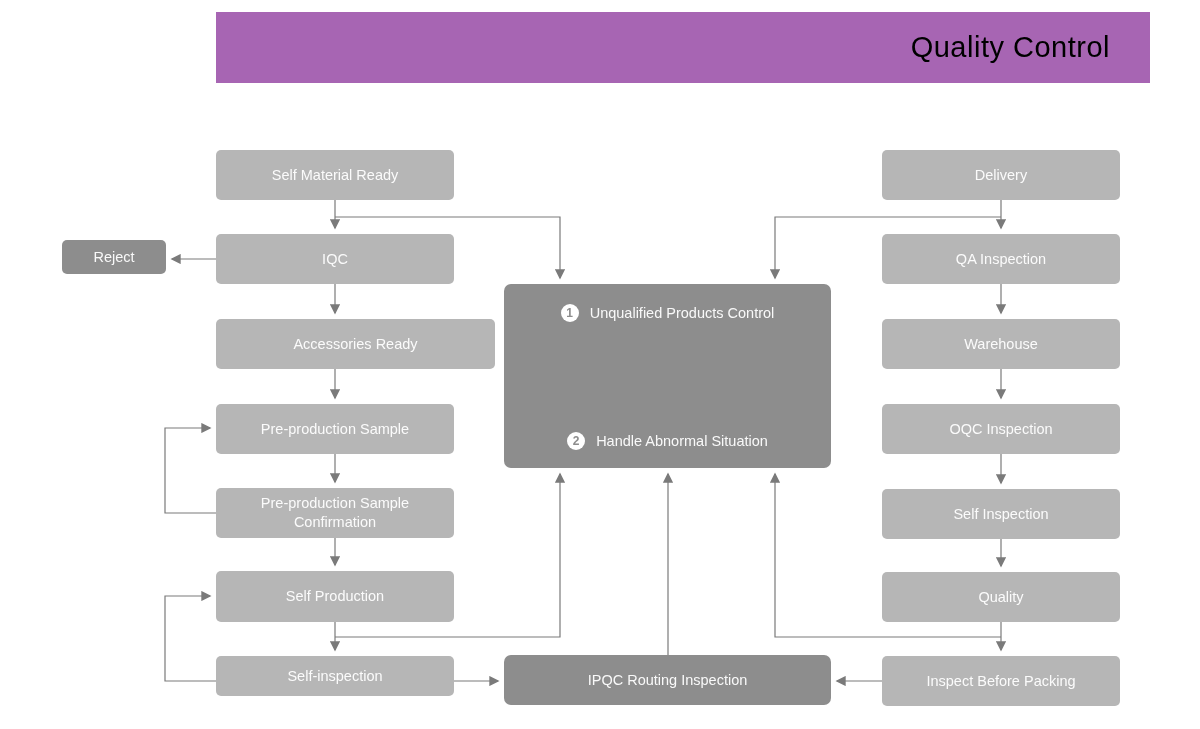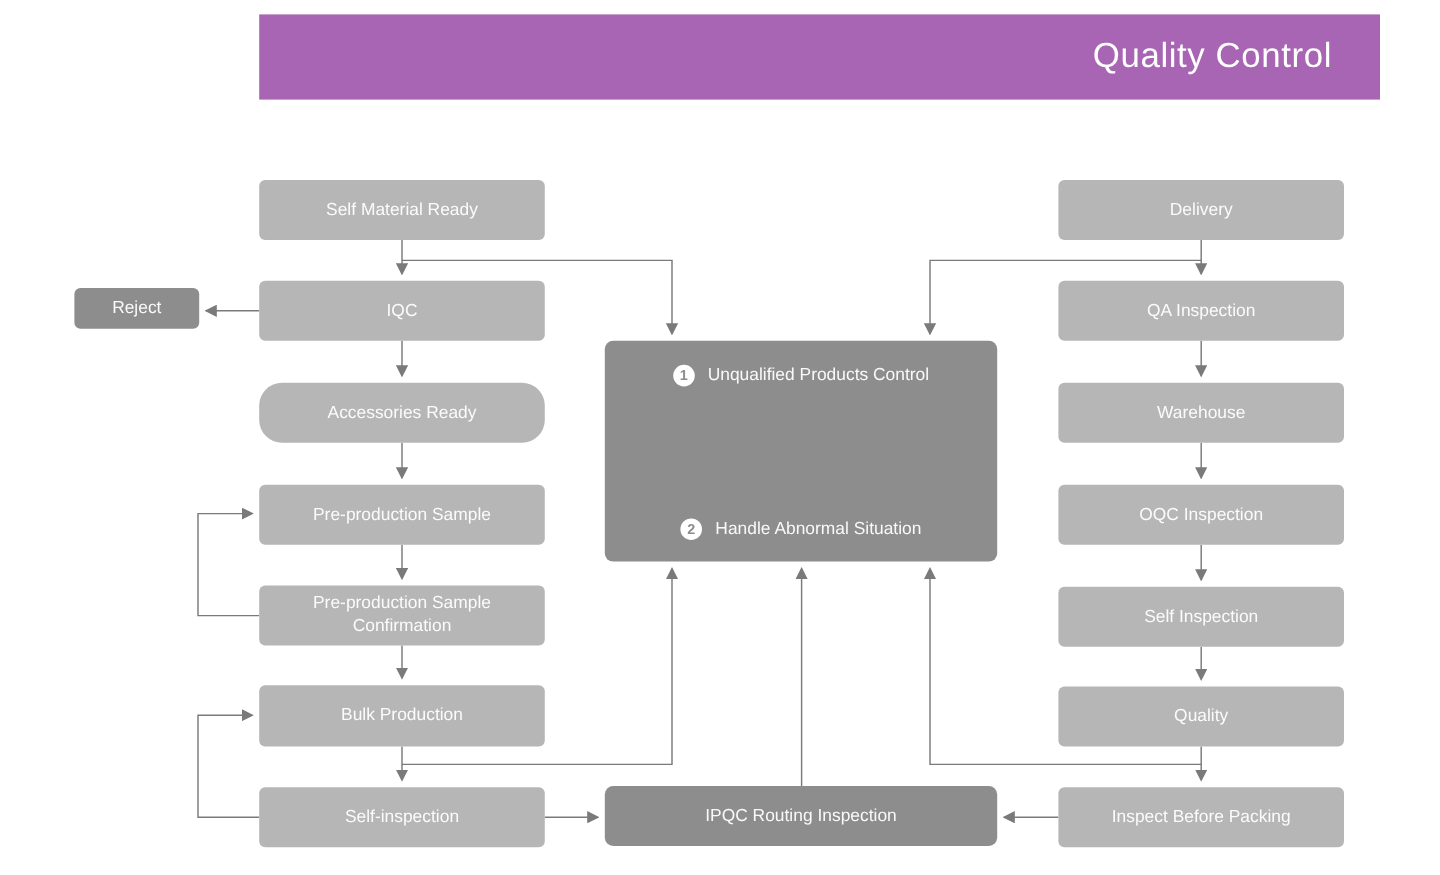--- a/index.html
+++ b/index.html
@@ -12,21 +12,21 @@
   .stage{
     position:relative;width:1200px;height:729px;background:#ffffff;
     font-family:"Liberation Sans","DejaVu Sans",sans-serif;overflow:hidden;
   }
   .banner{
     position:absolute;left:216px;top:12px;width:934px;height:71px;
     background:var(--accent);display:flex;align-items:center;justify-content:flex-end;
     padding-right:40px;box-sizing:border-box;
   }
   .banner .title{
-    color:#ffffff;font-size:29px;font-weight:400;letter-spacing:0.5px;
+    color:#000000;font-size:29px;font-weight:400;letter-spacing:0.5px;
   }
   svg.wires{position:absolute;left:0;top:0;width:1200px;height:729px;}
   .connector{stroke:var(--line);stroke-width:1.2;fill:none;}
   .arrowhead{fill:var(--line);}
   .node{
     position:absolute;display:flex;align-items:center;justify-content:center;
     color:rgba(255,255,255,0.95);font-size:14.5px;line-height:1.3;text-align:center;
     border-radius:5px;padding:0 14px;box-sizing:border-box;
   }
   .light{background:var(--box-light);}
@@ -88,33 +88,33 @@
 
   <div class="node light" style="left:216px;top:150px;width:238px;height:50px;">
     <span>Self Material Ready</span>
   </div>
   <div class="node dark" style="left:62px;top:240px;width:104px;height:34px;">
     <span>Reject</span>
   </div>
   <div class="node light" style="left:216px;top:234px;width:238px;height:50px;">
     <span>IQC</span>
   </div>
-  <div class="node light" style="left:216px;top:319px;width:238px;height:50px;border-radius:19px;">
+  <div class="node light" style="left:216px;top:319px;width:279px;height:50px;">
     <span>Accessories Ready</span>
   </div>
   <div class="node light" style="left:216px;top:404px;width:238px;height:50px;">
     <span>Pre-production Sample</span>
   </div>
   <div class="node light" style="left:216px;top:488px;width:238px;height:50px;">
     <span>Pre-production Sample Confirmation</span>
   </div>
   <div class="node light" style="left:216px;top:571px;width:238px;height:51px;">
-    <span>Bulk Production</span>
+    <span>Self Production</span>
   </div>
-  <div class="node light" style="left:216px;top:656px;width:238px;height:50px;">
+  <div class="node light" style="left:216px;top:656px;width:238px;height:40px;">
     <span>Self-inspection</span>
   </div>
 
   <div class="panel">
     <div class="panel-row">
       <span class="num-circle">1</span>
       <span>Unqualified Products Control</span>
     </div>
     <div class="panel-row">
       <span class="num-circle">2</span>

